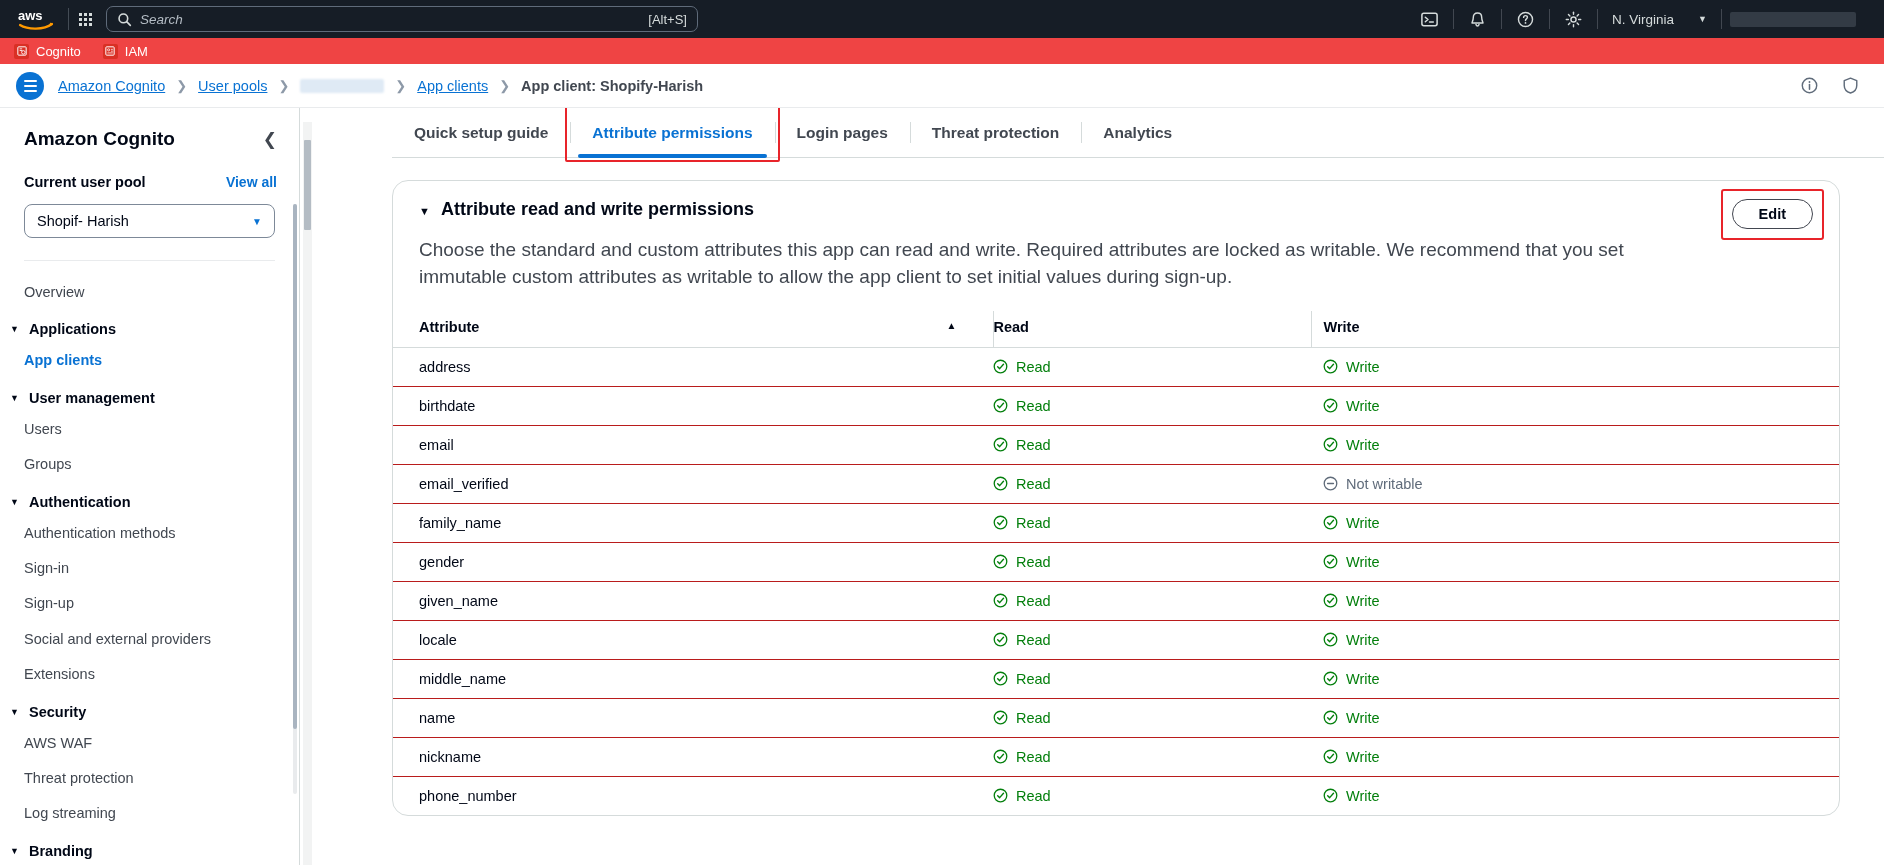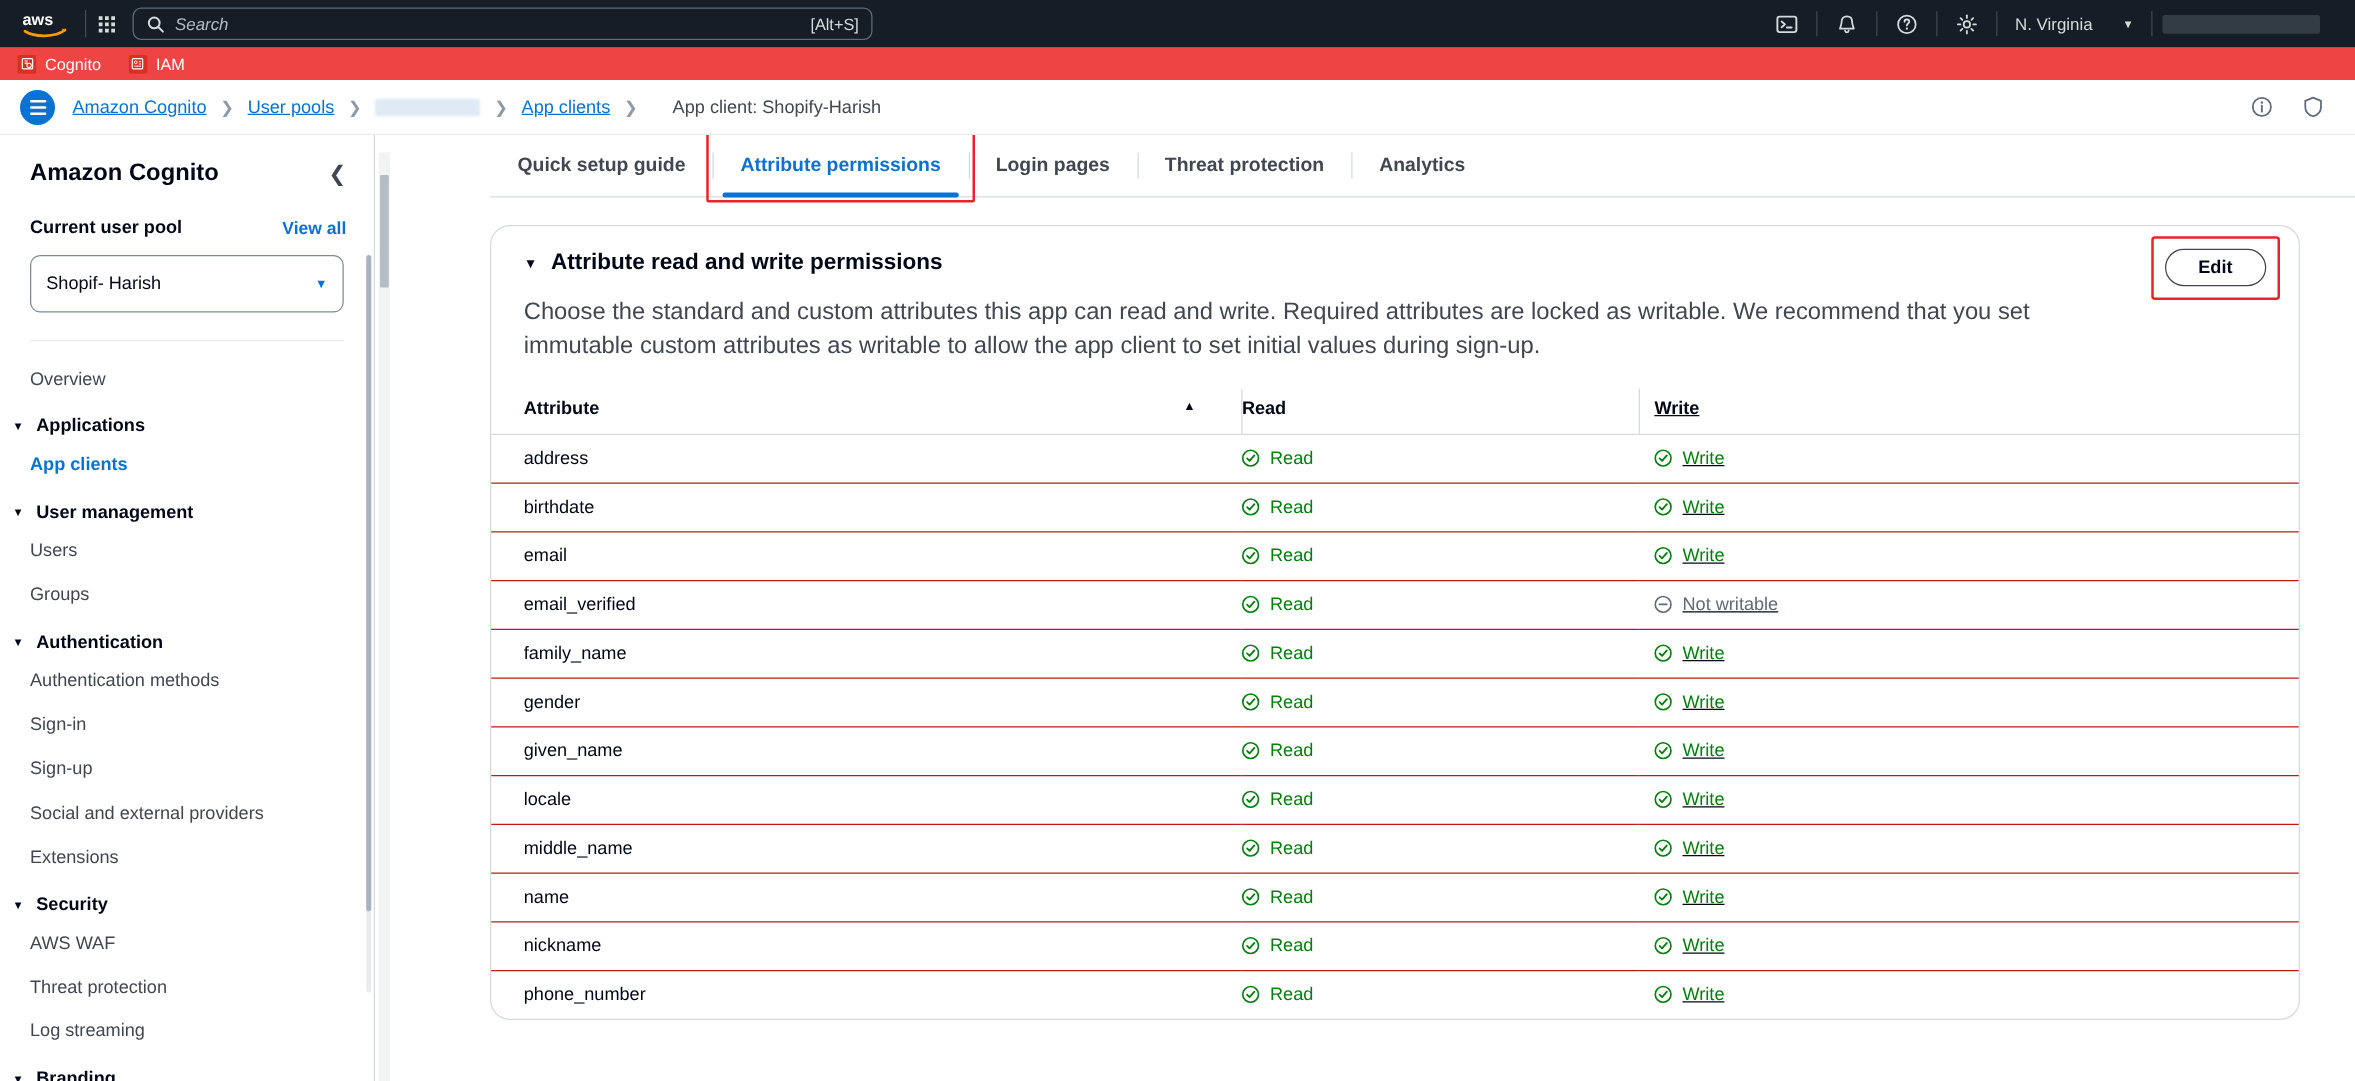--- a/index.html
+++ b/index.html
@@ -56,21 +56,21 @@
     display:flex; align-items:center; padding:0 16px; position:relative;
   }
   .ham {
     width:28px;height:28px;border-radius:50%;background:#0972d3;
     display:flex;flex-direction:column;align-items:center;justify-content:center;gap:3px;
     margin-right:14px; cursor:pointer; flex:0 0 auto;
   }
   .ham i { width:13px;height:2px;background:#fff;display:block;border-radius:1px; }
   .crumbs { display:flex; align-items:center; gap:0; font-size:14.5px; }
   .crumb-link { color:#0972d3; text-decoration:underline; cursor:pointer; }
-  .crumb-cur { color:#414750; font-weight:400;margin-left:17px; }
+  .crumb-cur { color:#414750; font-weight:700; }
   .crumb-sep { color:#8d99a8; margin:0 11px; font-size:13px; }
   .crumb-blur { width:84px; height:14px; background:#dfeaf5; border-radius:2px; filter:blur(1.2px); }
   #crumb-right { margin-left:auto; display:flex; align-items:center; gap:22px; padding-right:8px; }
   .cb-ico { color:#5f6b7a; cursor:pointer; display:flex; }
 
   
   #body-row { display:flex; height: calc(865px - 38px - 26px - 44px); }
 
   
   #sidebar {
@@ -78,21 +78,21 @@
     padding: 20px 0 0 0; position:relative; overflow:hidden;
   }
   #sb-head { display:flex; align-items:center; padding:0 22px 0 24px; }
   #sb-title { font-size:19px; font-weight:700; color:#000716; }
   #sb-collapse { margin-left:auto; color:#414750; cursor:pointer; font-size:17px; }
   #sb-pool-label-row { display:flex; align-items:center; padding:24px 22px 0 24px; }
   #sb-pool-label { font-size:14.5px; font-weight:700; color:#000716; }
   #sb-viewall { margin-left:auto; color:#0972d3; font-size:14px; font-weight:700;
                 text-decoration:none; cursor:pointer; }
   #sb-select {
-    margin:14px 24px 0 24px; height:46px; border:1px solid #7d8998; border-radius:8px;
+    margin:14px 24px 0 24px; height:34px; border:1px solid #7d8998; border-radius:8px;
     display:flex; align-items:center; padding:0 12px; cursor:pointer;
   }
   #sb-select-val { font-size:14.5px; color:#000716; }
   #sb-select-arrow { margin-left:auto; color:#0972d3; font-size:10px; }
   #sb-rule { margin:22px 24px 0 24px; height:1px; background:#e9ebed; }
   #sb-nav { padding:14px 0 0 0; }
   .sb-link {
     display:block; padding:9px 24px; font-size:14.5px; color:#414750;
     text-decoration:none; cursor:pointer; line-height:1.2;
   }
@@ -162,21 +162,21 @@
   #tbl th {
     text-align:left; font-size:14.5px; font-weight:700; color:#000716;
     padding:8px 0 12px 0; border-bottom:1px solid #d5dbdb; position:relative;
   }
   #tbl td {
     font-size:14.5px; color:#000716; padding:11px 0;
     border-bottom:1px solid #b91c1c;
   }
   .col-attr { width:600px; padding-left:26px !important; }
   .col-read { width:318px; }
-  .col-write { width:auto; padding-left:12px !important;text-decoration:underline; }
+  .col-write { width:auto; padding-left:12px !important; }
   th.col-read, th.col-write { border-left:1px solid #d5dbdb; padding-left:12px; }
   .sort-caret { position:absolute; right:36px; top:9px; font-size:10px; color:#000716; }
   .perm { display:flex; align-items:center; gap:8px; }
   .perm.yes { color:#037f0c; }
   .perm.no  { color:#5f6b7a; }
   .perm svg { flex:0 0 auto; display:block; }
   #tbl tr:last-child td { border-bottom:none; }
 </style>
 </head>
 <body>

